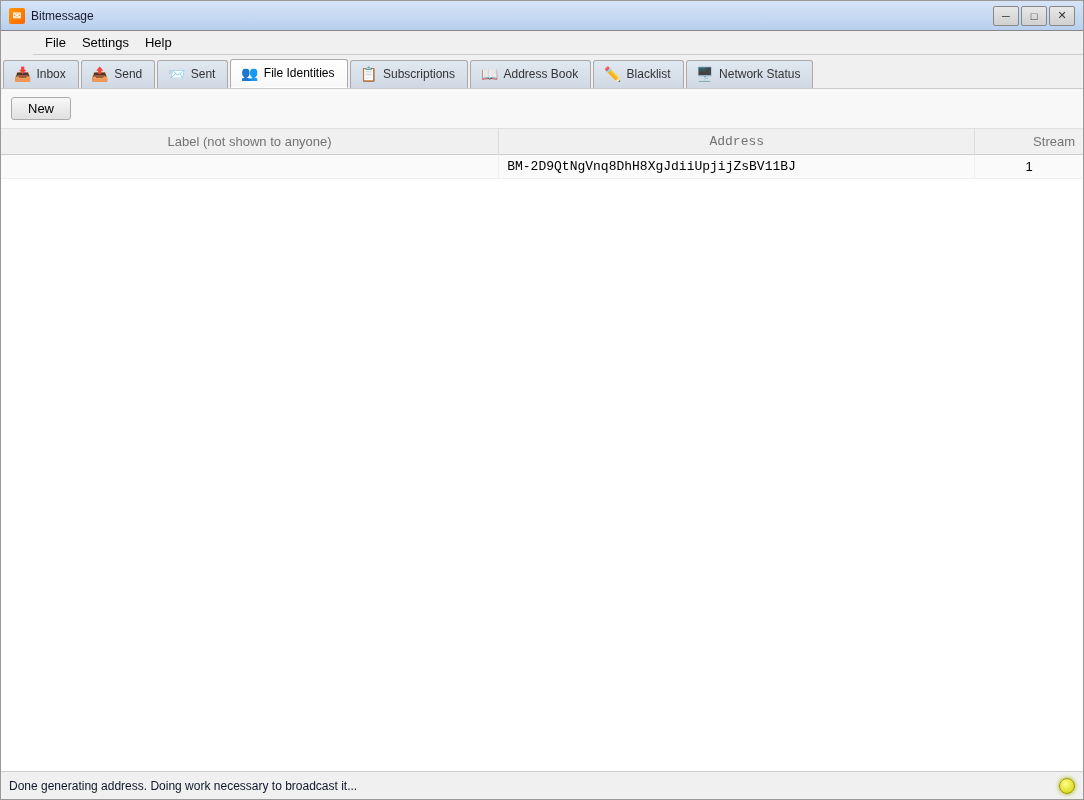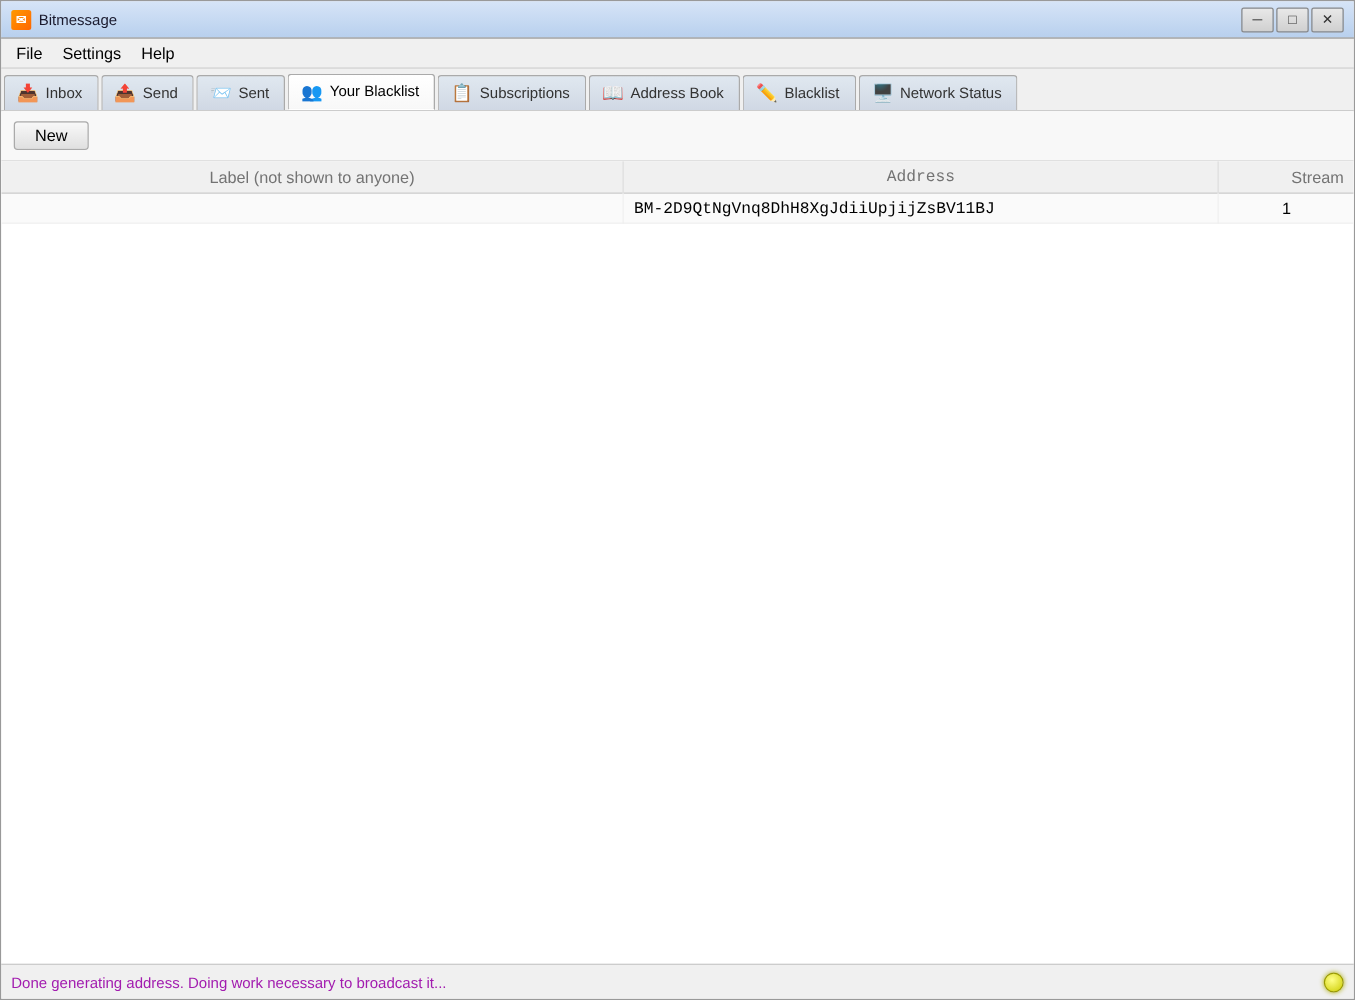--- a/index.html
+++ b/index.html
@@ -69,20 +69,21 @@
       border-radius: 2px;
     }
     .menu-bar {
       background: #f0f0f0;
       height: 24px;
       display: flex;
       align-items: center;
       padding: 0 4px;
       border-bottom: 1px solid #ccc;
       flex-shrink: 0;
+      margin-left: 32px;
     }
     .menu-item {
       padding: 2px 8px;
       cursor: pointer;
       font-size: 13px;
       color: #000;
       border-radius: 2px;
     }
     .tabs-bar {
       background: #f0f0f0;
@@ -180,21 +181,21 @@
       background: #f0f0f0;
       border-top: 1px solid #ccc;
       display: flex;
       align-items: center;
       padding: 0 8px;
       justify-content: space-between;
       flex-shrink: 0;
     }
     .status-text {
       font-size: 12px;
-      color: #a21caf;
+      color: #0f172a;
     }
     .status-indicator {
       width: 16px;
       height: 16px;
       border-radius: 50%;
       background: radial-gradient(circle at 40% 35%, #ffff88, #cccc00);
       border: 1px solid #999900;
       box-shadow: 0 0 4px #aaaa00;
     }
   </style>
@@ -231,21 +232,21 @@
     <div class="tab">
       <span class="tab-icon">📤</span>
       <span>Send</span>
     </div>
     <div class="tab">
       <span class="tab-icon">📨</span>
       <span>Sent</span>
     </div>
     <div class="tab active">
       <span class="tab-icon">👥</span>
-      <span>Your Blacklist</span>
+      <span>File Identities</span>
     </div>
     <div class="tab">
       <span class="tab-icon">📋</span>
       <span>Subscriptions</span>
     </div>
     <div class="tab">
       <span class="tab-icon">📖</span>
       <span>Address Book</span>
     </div>
     <div class="tab">

